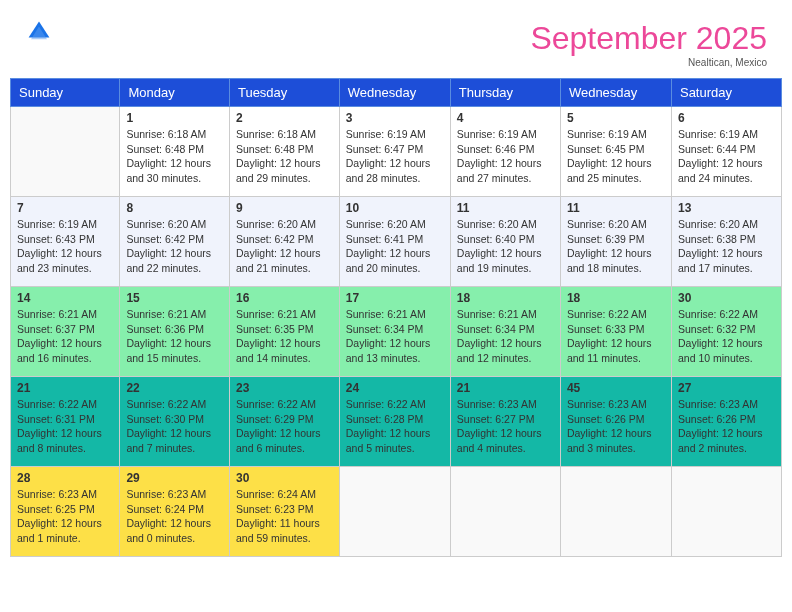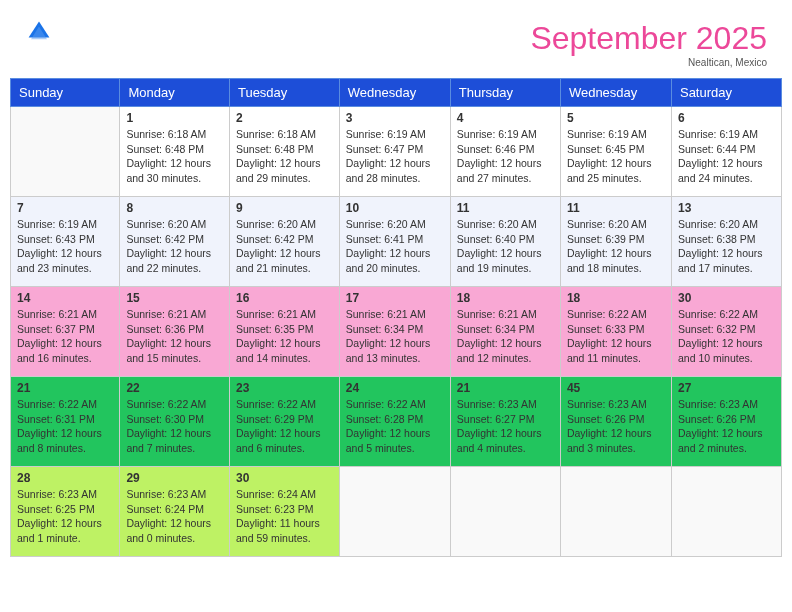--- a/index.html
+++ b/index.html
@@ -195,21 +195,21 @@
 and 18 minutes.</div>
         </td>
         <td>
           <span class="day-num">13</span>
           <div class="day-info" style="white-space: pre-line;">Sunrise: 6:20 AM
 Sunset: 6:38 PM
 Daylight: 12 hours
 and 17 minutes.</div>
         </td>
       </tr>
-      <tr style="background-color: #f9a8d4;">
+      <tr style="background-color: #86efac;">
         <td>
           <span class="day-num">14</span>
           <div class="day-info" style="white-space: pre-line;">Sunrise: 6:21 AM
 Sunset: 6:37 PM
 Daylight: 12 hours
 and 16 minutes.</div>
         </td>
         <td>
           <span class="day-num">15</span>
           <div class="day-info" style="white-space: pre-line;">Sunrise: 6:21 AM
@@ -246,21 +246,21 @@
 and 11 minutes.</div>
         </td>
         <td>
           <span class="day-num">30</span>
           <div class="day-info" style="white-space: pre-line;">Sunrise: 6:22 AM
 Sunset: 6:32 PM
 Daylight: 12 hours
 and 10 minutes.</div>
         </td>
       </tr>
-      <tr style="background-color: #22c55e;">
+      <tr style="background-color: #14b8a6;">
         <td>
           <span class="day-num">21</span>
           <div class="day-info" style="white-space: pre-line;">Sunrise: 6:22 AM
 Sunset: 6:31 PM
 Daylight: 12 hours
 and 8 minutes.</div>
         </td>
         <td>
           <span class="day-num">22</span>
           <div class="day-info" style="white-space: pre-line;">Sunrise: 6:22 AM
@@ -297,21 +297,21 @@
 and 3 minutes.</div>
         </td>
         <td>
           <span class="day-num">27</span>
           <div class="day-info" style="white-space: pre-line;">Sunrise: 6:23 AM
 Sunset: 6:26 PM
 Daylight: 12 hours
 and 2 minutes.</div>
         </td>
       </tr>
-      <tr style="background-color: #bef264;">
+      <tr style="background-color: #fde047;">
         <td>
           <span class="day-num">28</span>
           <div class="day-info" style="white-space: pre-line;">Sunrise: 6:23 AM
 Sunset: 6:25 PM
 Daylight: 12 hours
 and 1 minute.</div>
         </td>
         <td>
           <span class="day-num">29</span>
           <div class="day-info" style="white-space: pre-line;">Sunrise: 6:23 AM

